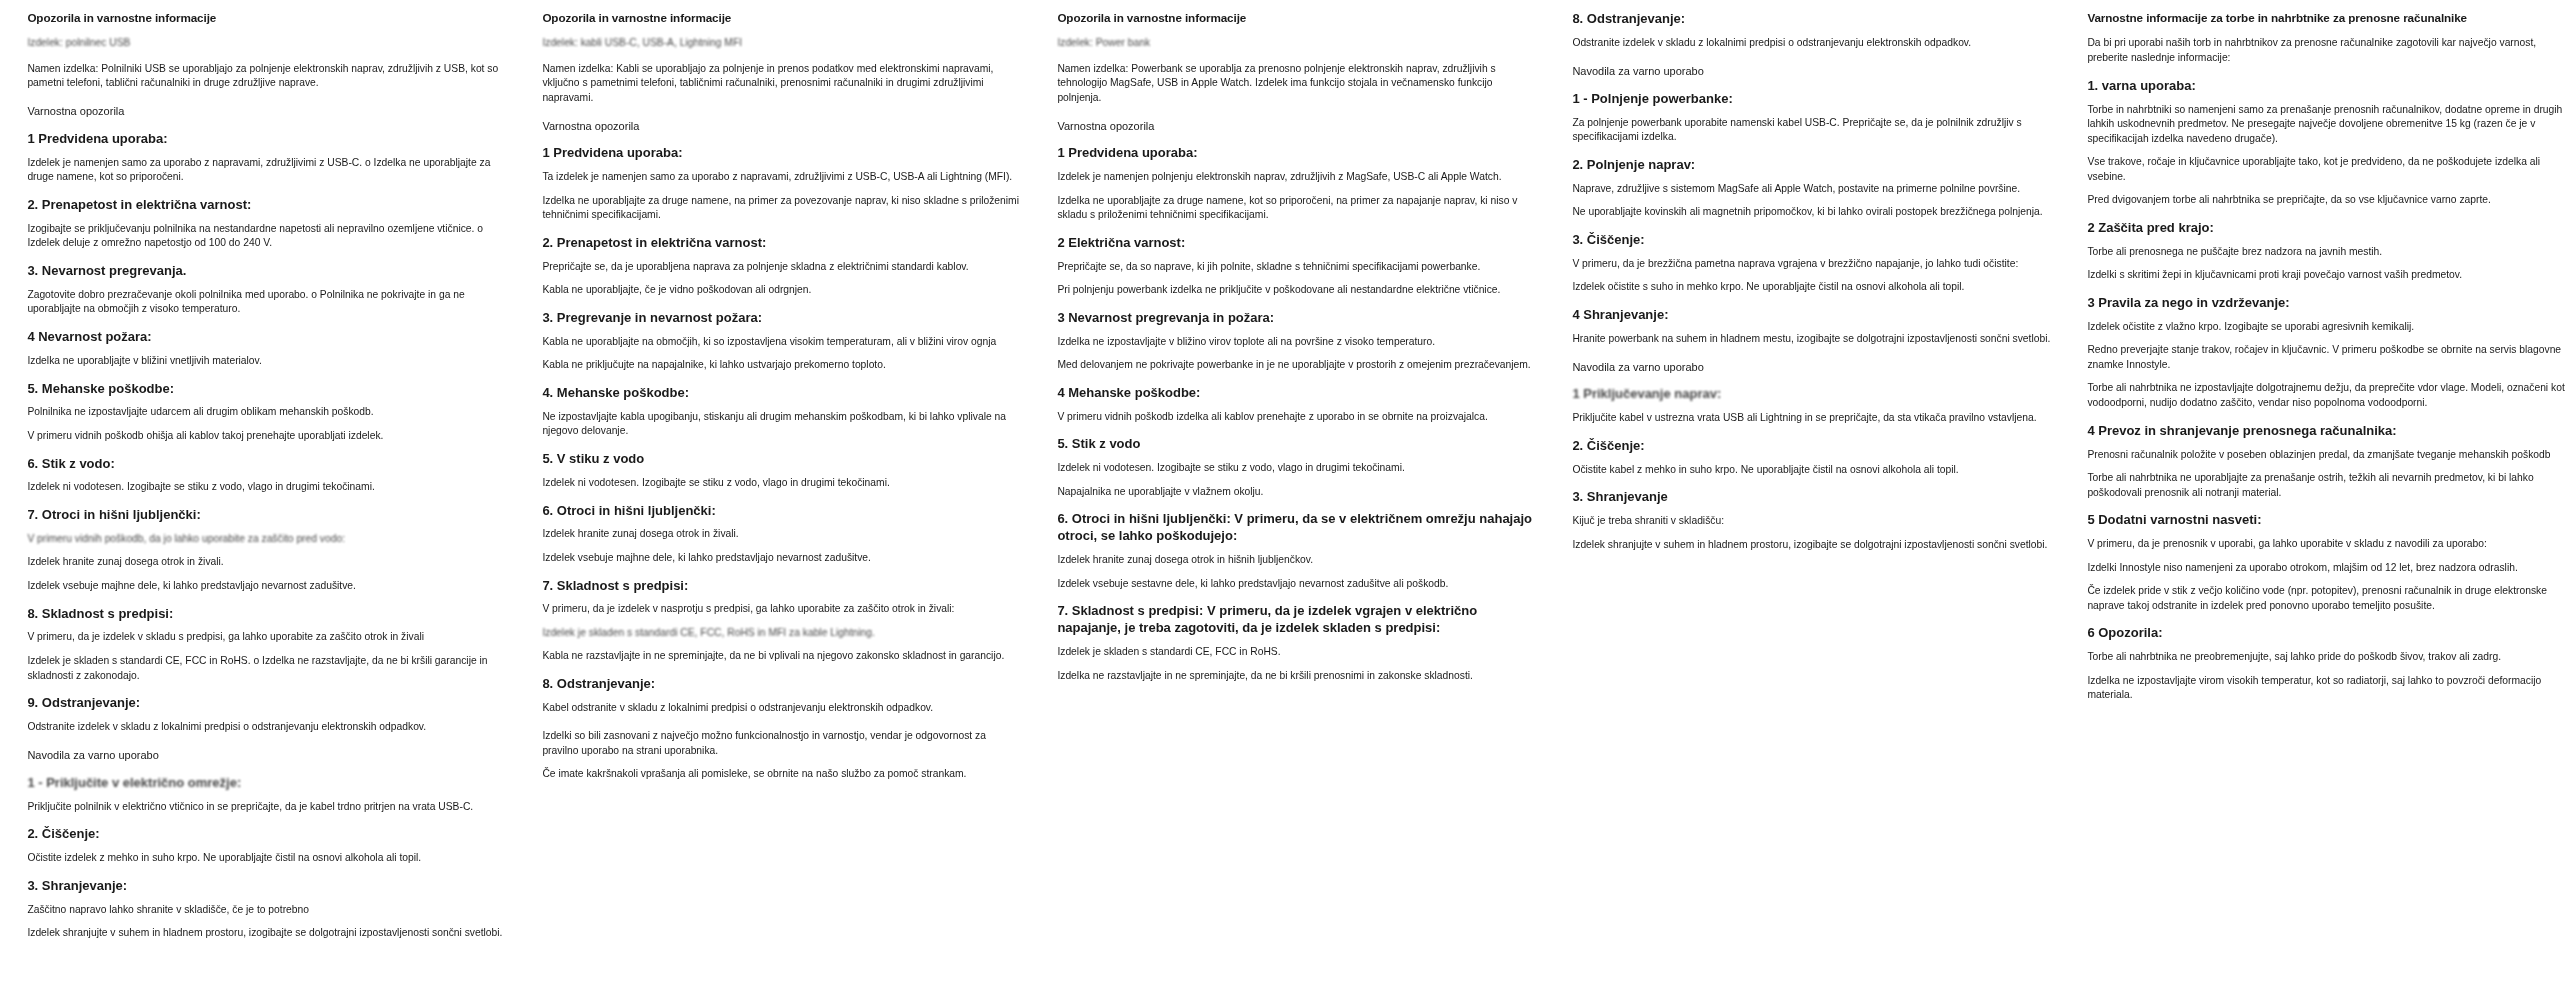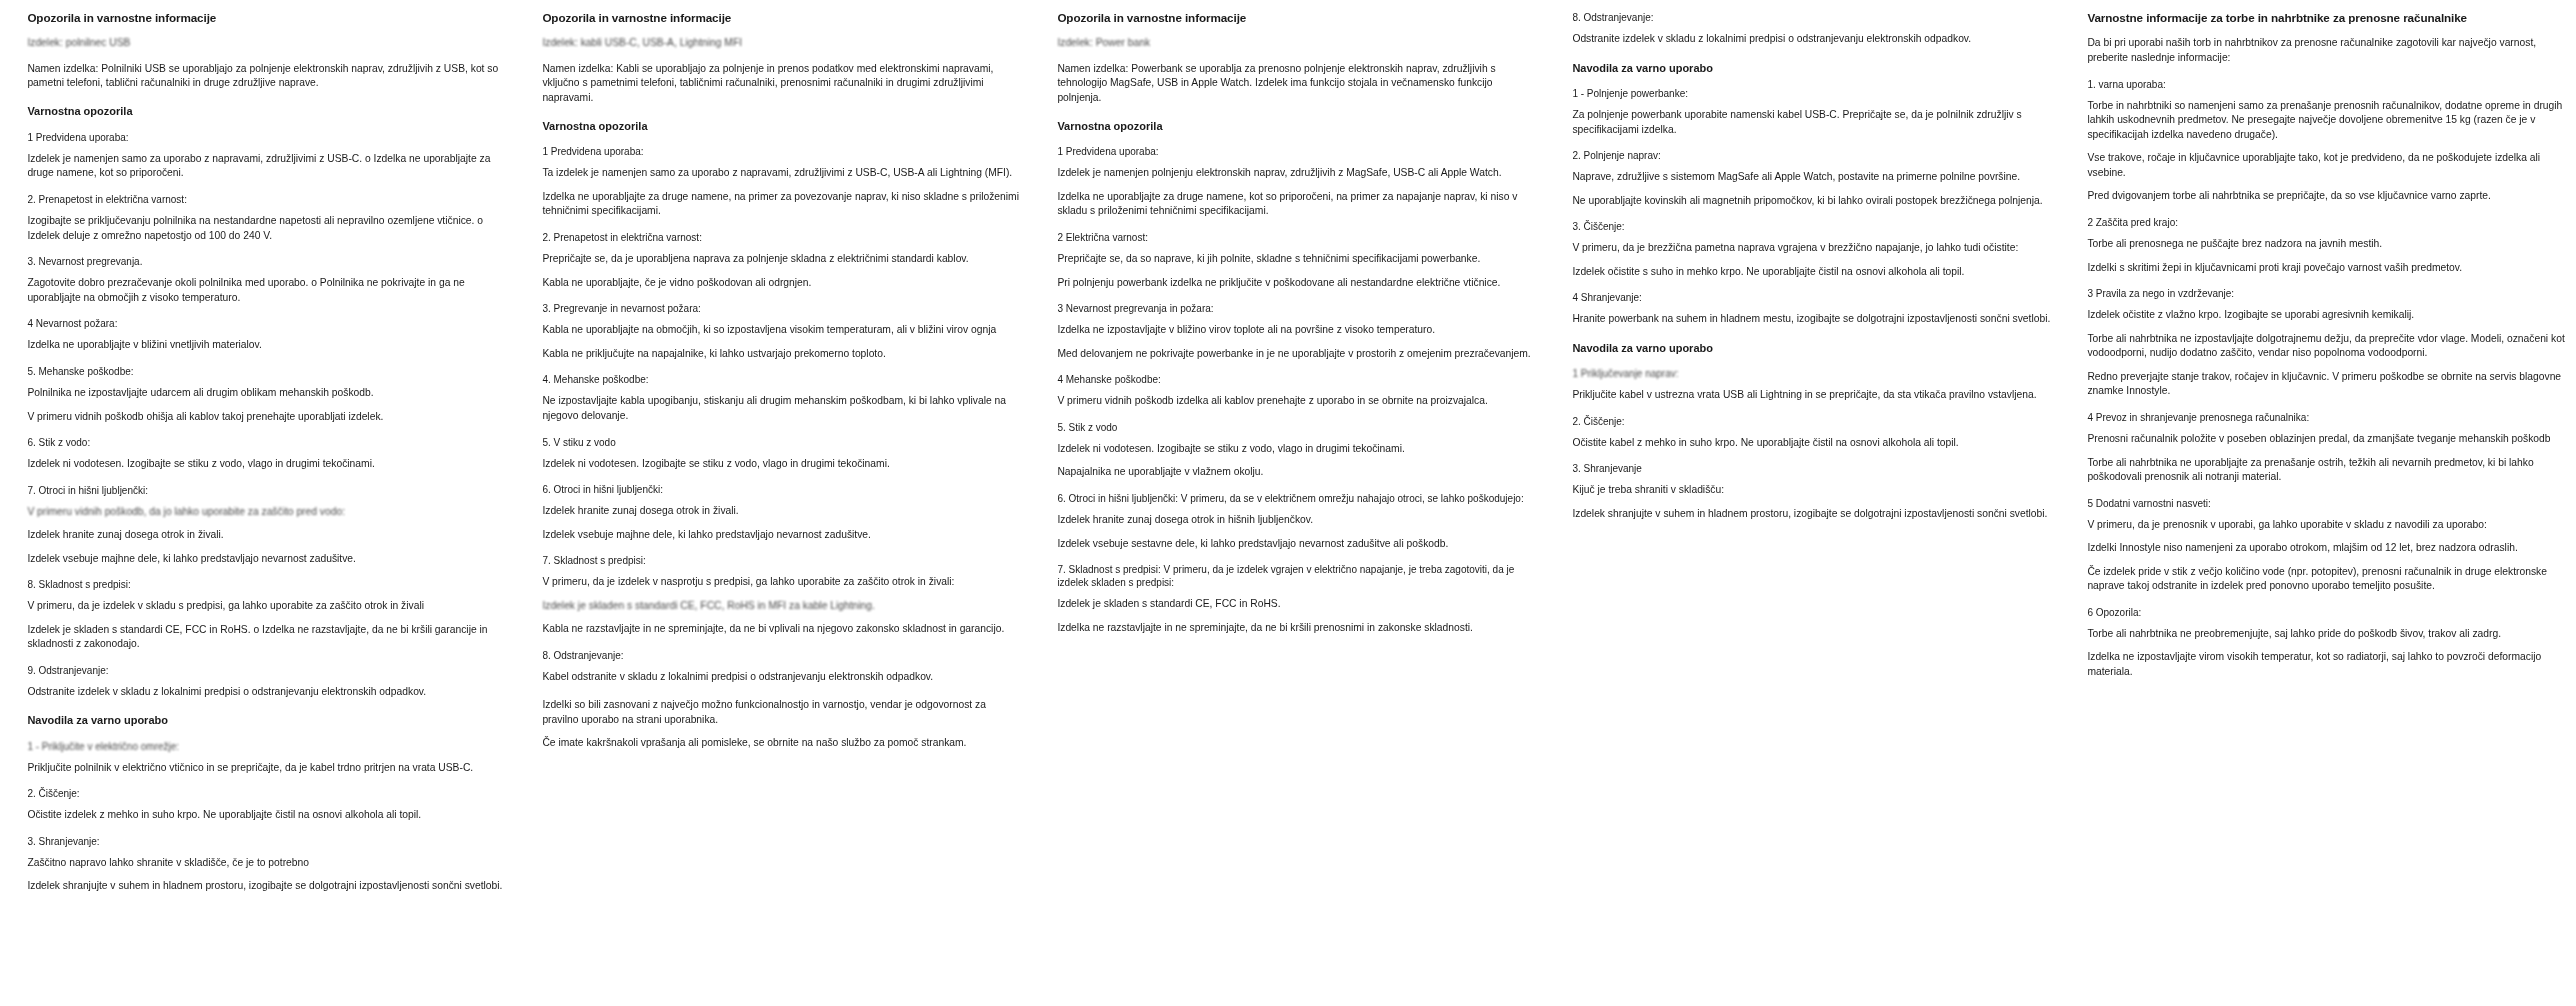--- a/index.html
+++ b/index.html
@@ -29,27 +29,27 @@
   }
   h1.doc-title {
     font-size: 11.7px;
     font-weight: bold;
     margin: 0 0 10.5px 0;
     line-height: 1.25;
     letter-spacing: -0.1px;
   }
   h2.sec {
     font-size: 11px;
-    font-weight: bold;
+    font-weight: normal;
     margin: 13.7px 0 8.9px 0;
     line-height: 1.3;
   }
   h3.sub {
-    font-size: 10px;
-    font-weight: normal;
+    font-size: 13px;
+    font-weight: bold;
     margin: 12px 0 8px 0;
     line-height: 1.3;
   }
   p.para {
     font-size: 10.3px;
     line-height: 1.42;
     margin: 0 0 8.9px 0;
     color: #1a1a1a;
   }
   p.lead {
@@ -188,22 +188,22 @@
       <p class="para">Da bi pri uporabi naših torb in nahrbtnikov za prenosne računalnike zagotovili kar največjo varnost, preberite naslednje informacije:</p>
       <h3 class="sub">1. varna uporaba:</h3>
       <p class="para">Torbe in nahrbtniki so namenjeni samo za prenašanje prenosnih računalnikov, dodatne opreme in drugih lahkih uskodnevnih predmetov. Ne presegajte največje dovoljene obremenitve 15 kg (razen če je v specifikacijah izdelka navedeno drugače).</p>
       <p class="para">Vse trakove, ročaje in ključavnice uporabljajte tako, kot je predvideno, da ne poškodujete izdelka ali vsebine.</p>
       <p class="para">Pred dvigovanjem torbe ali nahrbtnika se prepričajte, da so vse ključavnice varno zaprte.</p>
       <h3 class="sub">2 Zaščita pred krajo:</h3>
       <p class="para">Torbe ali prenosnega ne puščajte brez nadzora na javnih mestih.</p>
       <p class="para">Izdelki s skritimi žepi in ključavnicami proti kraji povečajo varnost vaših predmetov.</p>
       <h3 class="sub">3 Pravila za nego in vzdrževanje:</h3>
       <p class="para">Izdelek očistite z vlažno krpo. Izogibajte se uporabi agresivnih kemikalij.</p>
+      <p class="para">Redno preverjajte stanje trakov, ročajev in ključavnic. V primeru poškodbe se obrnite na servis blagovne znamke Innostyle.</p>
       <p class="para">Torbe ali nahrbtnika ne izpostavljajte dolgotrajnemu dežju, da preprečite vdor vlage. Modeli, označeni kot vodoodporni, nudijo dodatno zaščito, vendar niso popolnoma vodoodporni.</p>
-      <p class="para">Redno preverjajte stanje trakov, ročajev in ključavnic. V primeru poškodbe se obrnite na servis blagovne znamke Innostyle.</p>
       <h3 class="sub">4 Prevoz in shranjevanje prenosnega računalnika:</h3>
       <p class="para">Prenosni računalnik položite v poseben oblazinjen predal, da zmanjšate tveganje mehanskih poškodb</p>
       <p class="para">Torbe ali nahrbtnika ne uporabljajte za prenašanje ostrih, težkih ali nevarnih predmetov, ki bi lahko poškodovali prenosnik ali notranji material.</p>
       <h3 class="sub">5 Dodatni varnostni nasveti:</h3>
       <p class="para">V primeru, da je prenosnik v uporabi, ga lahko uporabite v skladu z navodili za uporabo:</p>
       <p class="para">Izdelki Innostyle niso namenjeni za uporabo otrokom, mlajšim od 12 let, brez nadzora odraslih.</p>
       <p class="para">Če izdelek pride v stik z večjo količino vode (npr. potopitev), prenosni računalnik in druge elektronske naprave takoj odstranite in izdelek pred ponovno uporabo temeljito posušite.</p>
       <h3 class="sub">6 Opozorila:</h3>
       <p class="para">Torbe ali nahrbtnika ne preobremenjujte, saj lahko pride do poškodb šivov, trakov ali zadrg.</p>
       <p class="para">Izdelka ne izpostavljajte virom visokih temperatur, kot so radiatorji, saj lahko to povzroči deformacijo materiala.</p>

